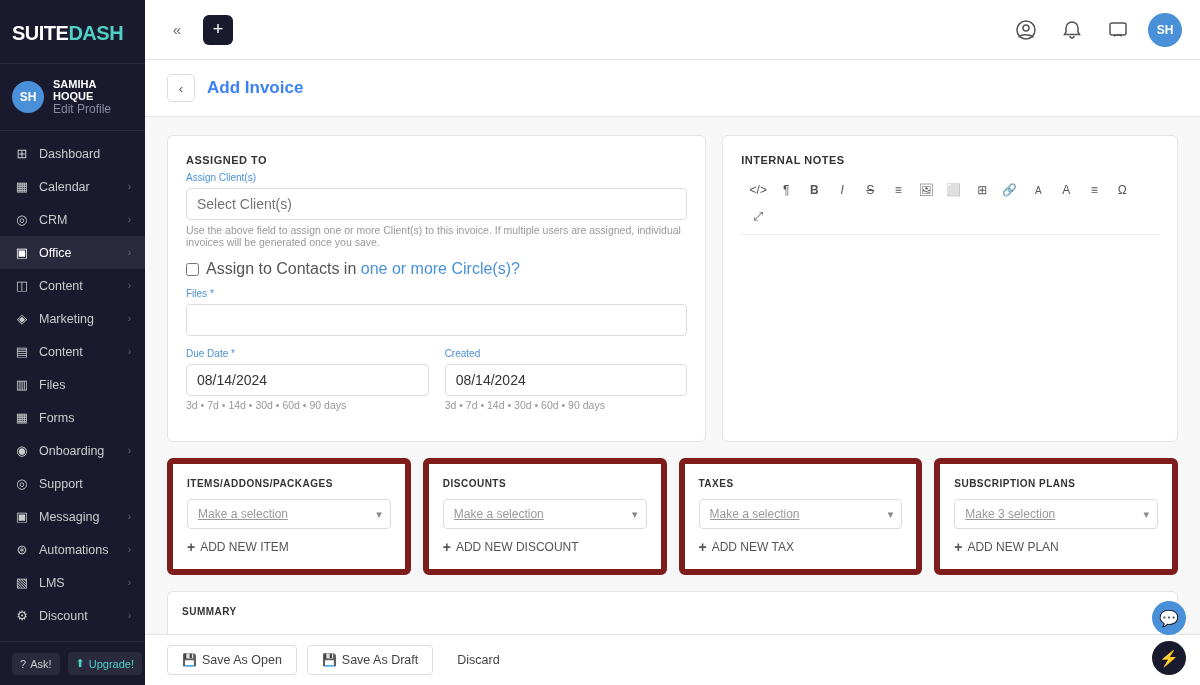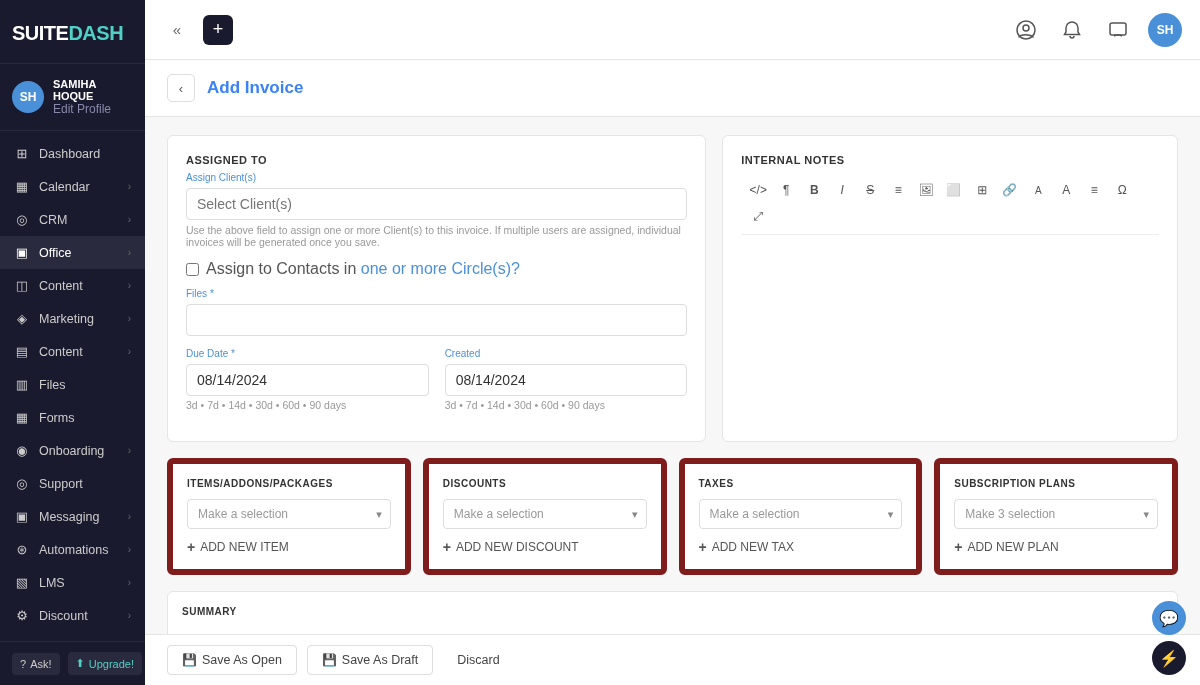--- a/index.html
+++ b/index.html
@@ -73,21 +73,21 @@
     .notes-toolbar { display: flex; align-items: center; gap: 2px; flex-wrap: wrap; padding: 6px 4px; border-bottom: 1px solid #eee; margin-bottom: 6px; }
     .toolbar-btn { width: 26px; height: 24px; border: none; background: transparent; cursor: pointer; font-size: 12px; color: #555; border-radius: 3px; display: flex; align-items: center; justify-content: center; }
     .notes-area { min-height: 80px; font-size: 11.5px; color: #999; font-style: italic; padding: 4px; }
     .notes-disclaimer { font-size: 10px; color: #aaa; font-style: italic; margin-top: 8px; border-top: 1px solid #eee; padding-top: 6px; }
 
     
     .items-row { display: flex; gap: 12px; }
     .items-card { background: #fff; border: 6px solid #7f1d1d; border-radius: 6px; padding: 14px; flex: 1; }
     .items-section-label { font-size: 10px; font-weight: 700; color: #333; letter-spacing: 0.5px; text-transform: uppercase; margin-bottom: 10px; }
     .select-wrap { position: relative; }
-    .select-wrap select { width: 100%; border: 1px solid #ddd; border-radius: 4px; padding: 7px 28px 7px 10px; font-size: 12px; color: #999; background: #fff; appearance: none; outline: none; cursor: pointer; }
+    .select-wrap select { width: 100%; border: 1px solid #ddd; border-radius: 4px; padding: 7px 28px 7px 10px; font-size: 12px; color: #999; background: #fff; appearance: none; outline: none; cursor: pointer; text-decoration: underline; }
     .select-wrap::after { content: '▾'; position: absolute; right: 9px; top: 50%; transform: translateY(-50%); color: #888; font-size: 11px; pointer-events: none; }
     .add-btn { display: flex; align-items: center; gap: 5px; margin-top: 10px; background: transparent; border: none; color: #555; font-size: 12px; cursor: pointer; font-weight: 500; }
     .add-plus { font-weight: 700; font-size: 14px; color: #555; }
 
     
     .summary-card { background: #fff; border: 1px solid #e5e5e5; border-radius: 6px; padding: 14px; }
     .summary-header { font-size: 10px; font-weight: 700; color: #333; letter-spacing: 0.5px; text-transform: uppercase; margin-bottom: 10px; }
     .summary-table { width: 100%; border-collapse: collapse; }
     .summary-table th { font-size: 11.5px; color: #555; padding: 6px 8px; border-bottom: 1px solid #eee; text-align: left; font-weight: 500; }
     .summary-table th.red { color: #e05252; }

